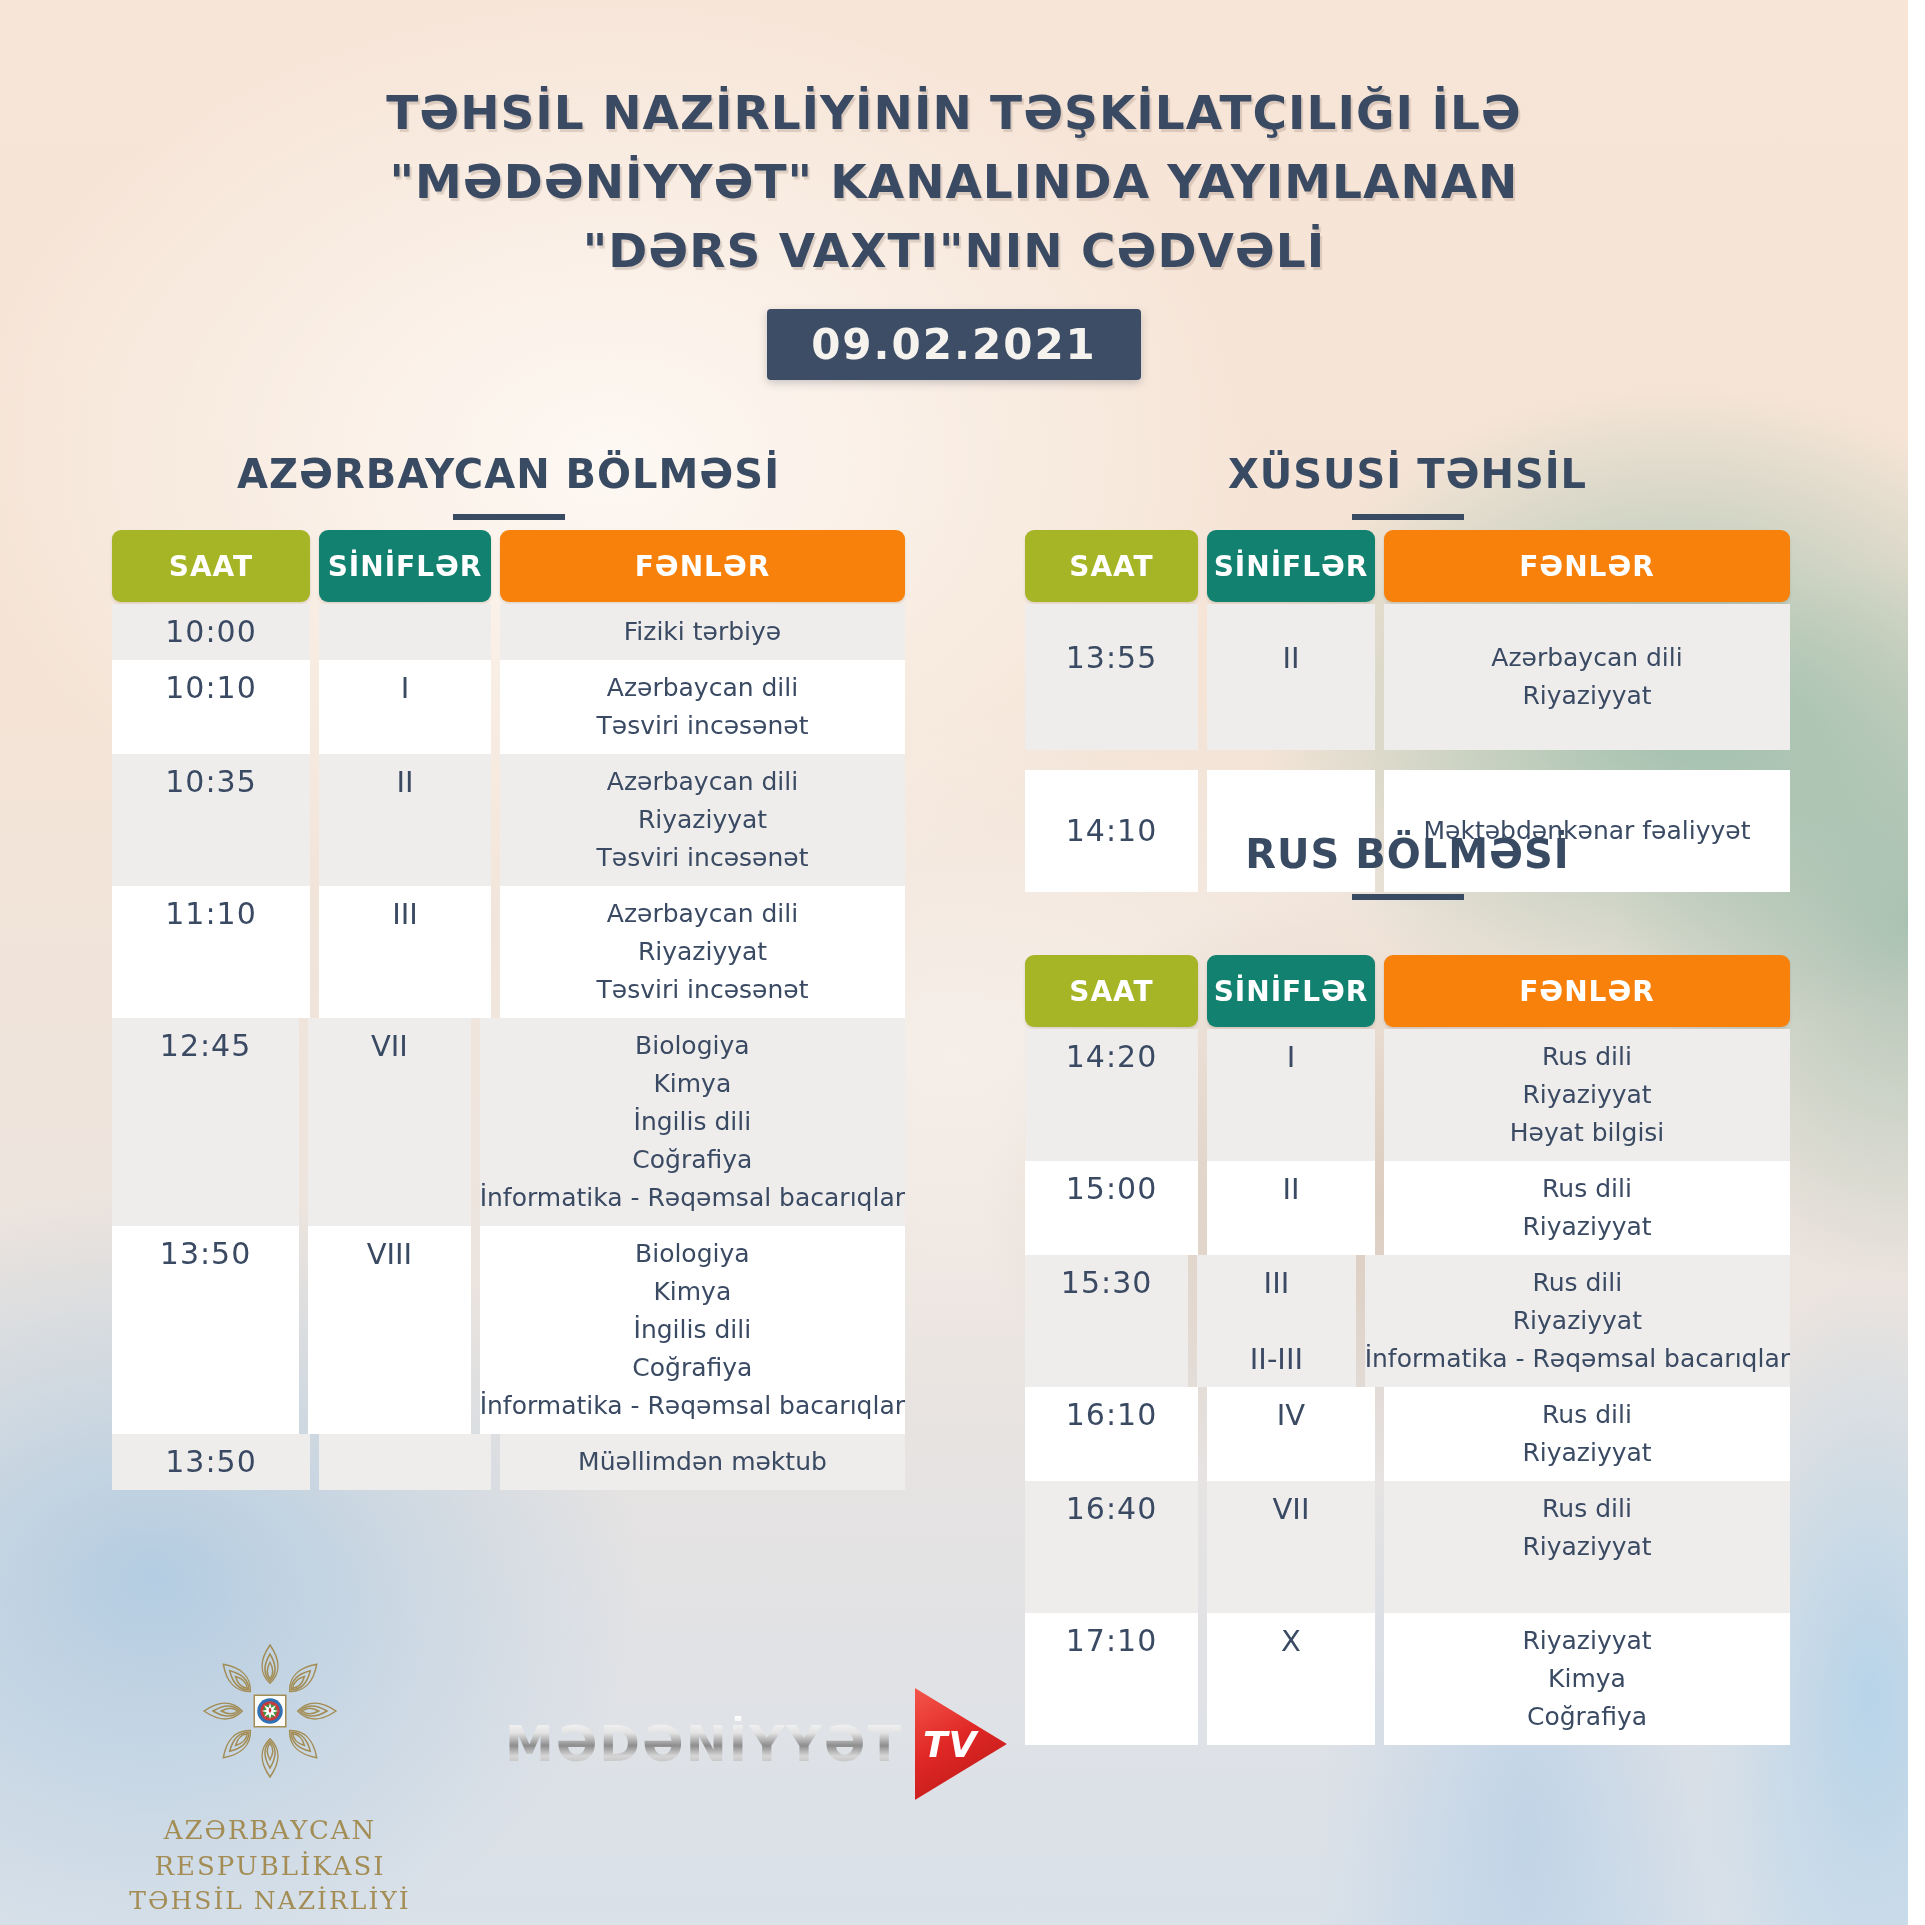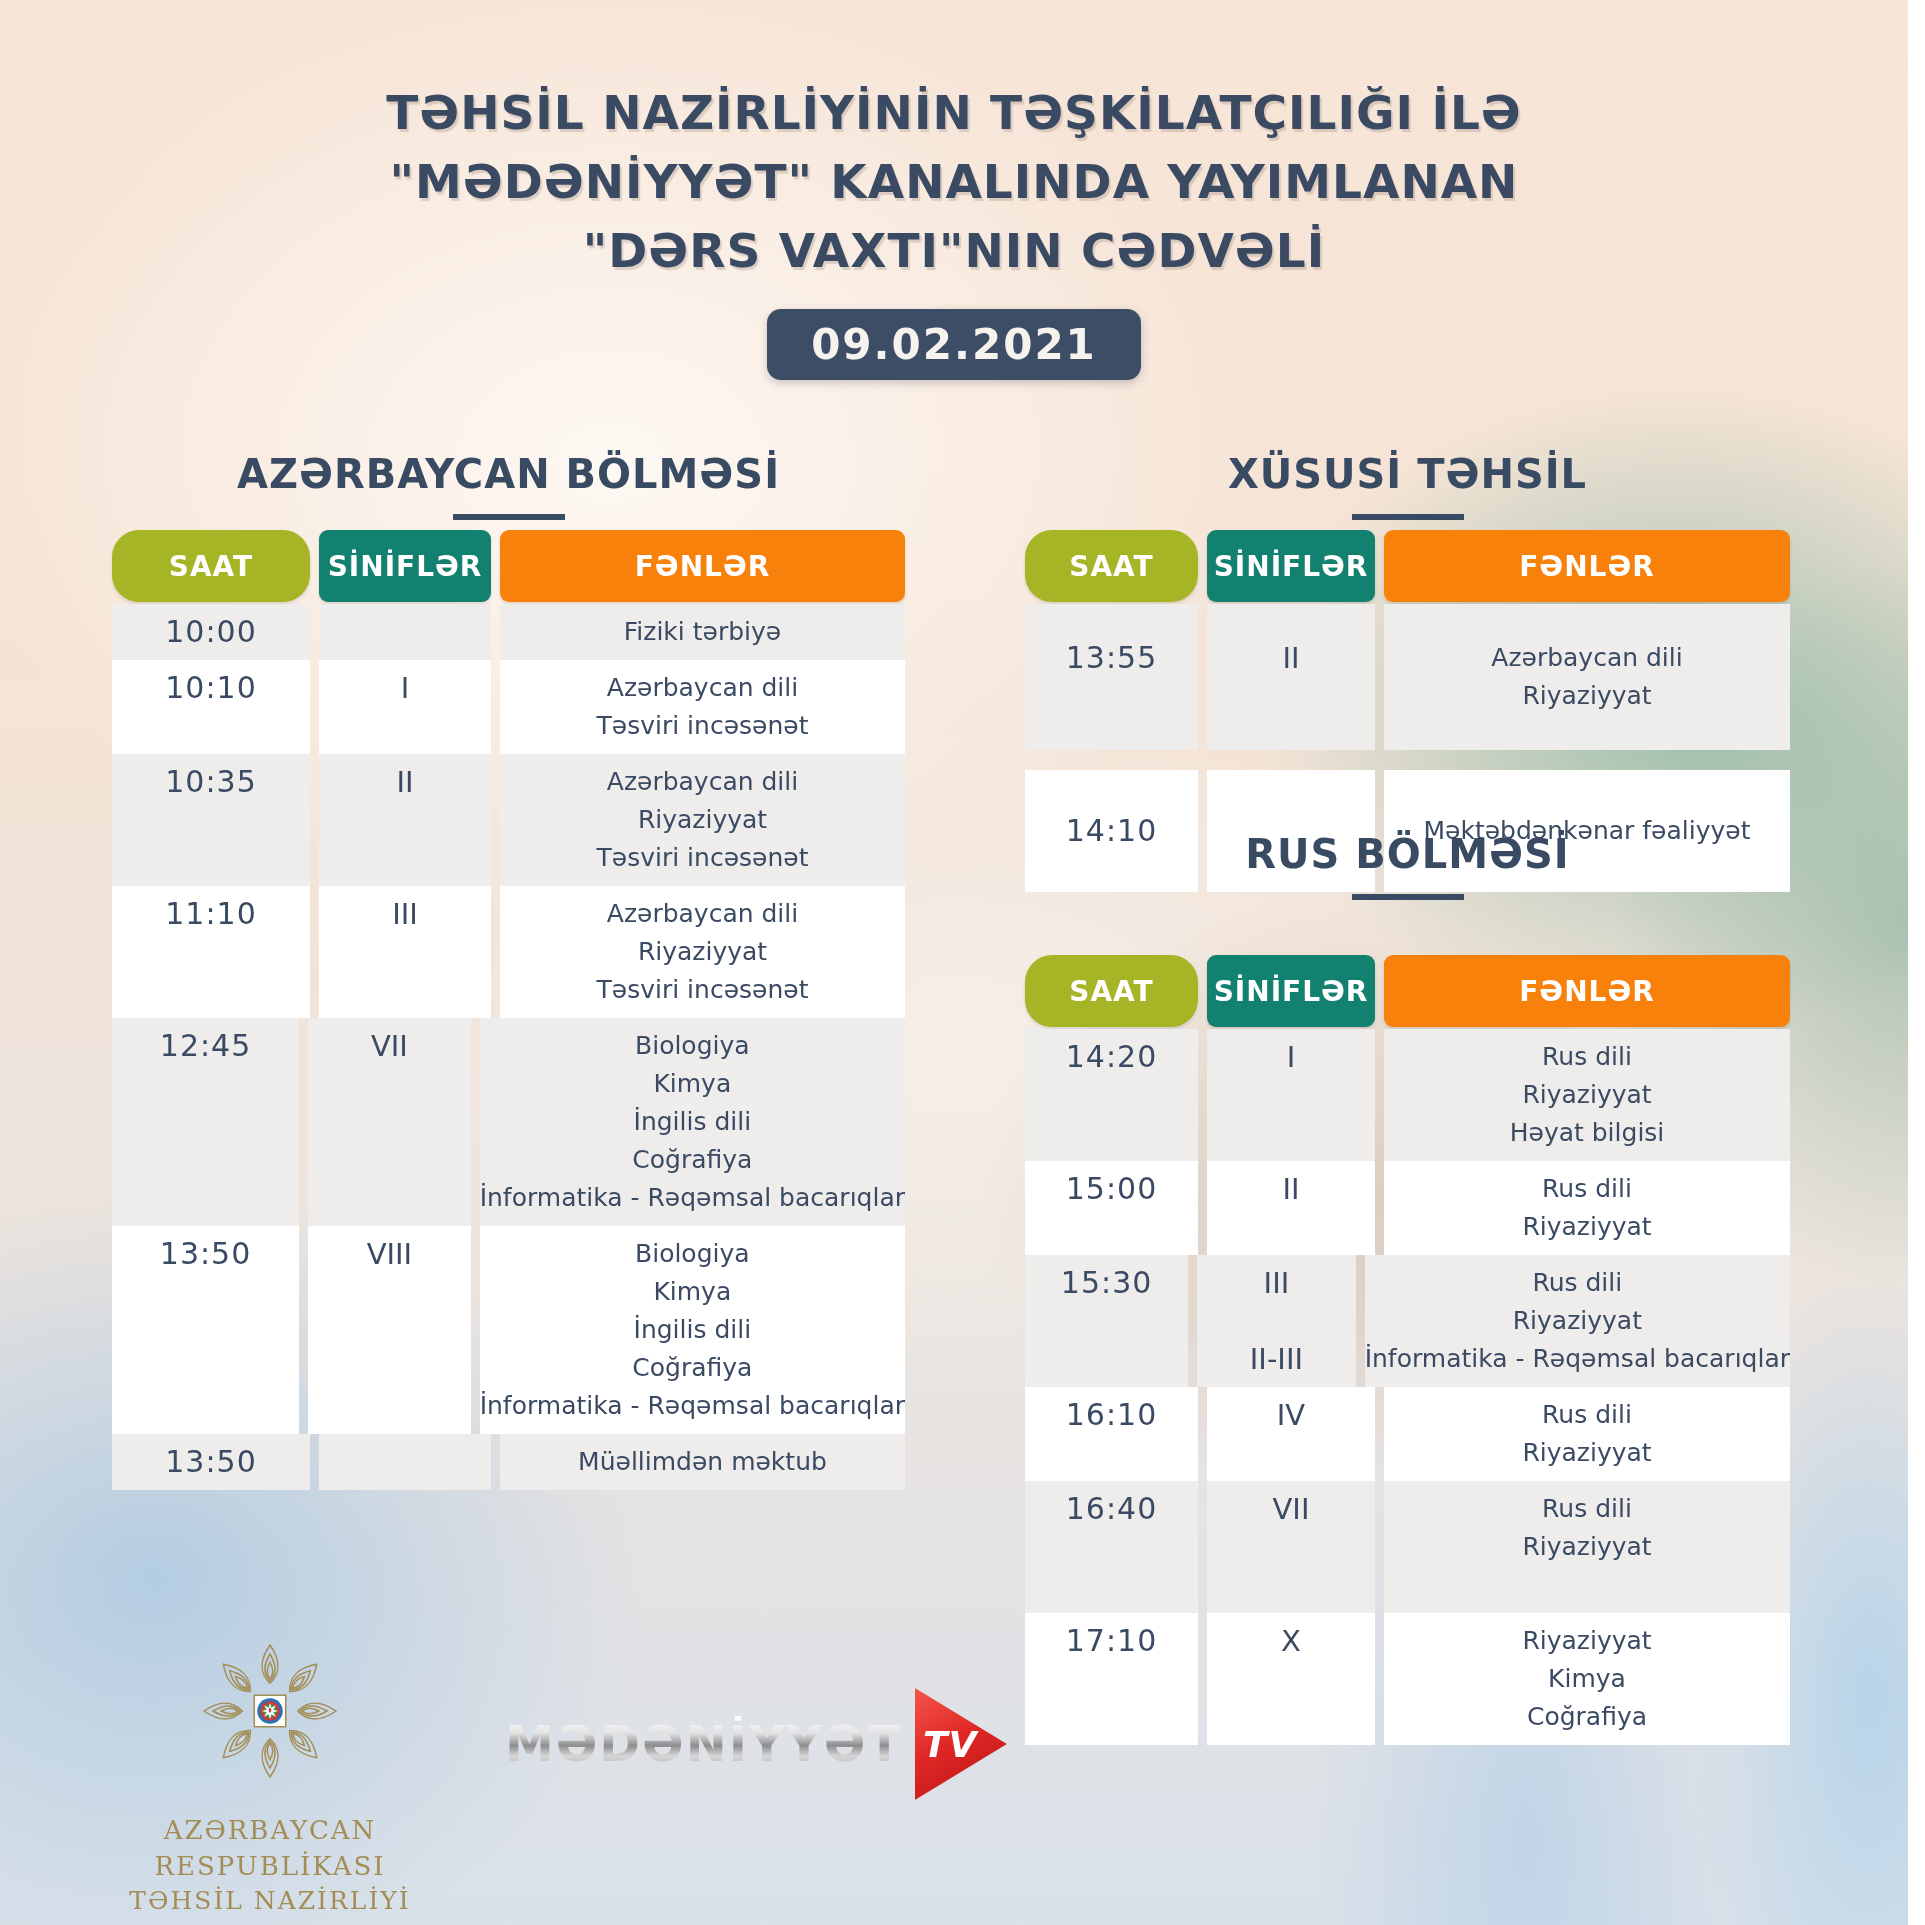--- a/index.html
+++ b/index.html
@@ -19,42 +19,42 @@
   }
   
   .title-block{ position:absolute; top:78px; left:0; width:100%; text-align:center; }
   .title-line{
     font-size:47px; font-weight:bold; color:#3a4a63; line-height:69px; letter-spacing:1px;
     text-shadow:2px 3px 1px rgba(120,95,80,.22);
   }
   .date-badge{
     display:inline-block; margin-top:24px; background:#3d4d66; color:#f6f3ee;
     font-size:42px; font-weight:bold; letter-spacing:2px;
-    padding:11px 44px; border-radius:14px; box-shadow:0 3px 8px rgba(60,60,80,.25);
+    padding:11px 44px; border-radius:4px; box-shadow:0 3px 8px rgba(60,60,80,.25);
   }
   
   .section{ position:absolute; }
   .sec-az{ left:112px; top:448px; width:793px; }
   .sec-xususi{ left:1025px; top:448px; width:765px; }
   .sec-rus{ left:1025px; top:828px; width:765px; }
   .section-title{ font-size:40px; font-weight:bold; color:#394a63; text-align:center; letter-spacing:1px; line-height:52px;}
   .title-underline{ width:112px; height:6px; background:#394a63; margin:14px auto 0; }
   .tbl{ margin-top:10px; }
   .sec-rus .tbl{ margin-top:55px; }
   .trow{ display:flex; gap:9px; }
   .thead{ margin-bottom:2px; }
   .hcell{
     height:72px; border-radius:9px; color:#ffffff; font-weight:bold; font-size:28px;
     display:flex; align-items:center; justify-content:center; letter-spacing:1px;
     box-shadow:0 2px 3px rgba(100,90,80,.18);
   }
   .c-time{ width:198px; } .c-class{ width:172px; } .c-subj{ flex:1; }
   .sec-xususi .c-time, .sec-rus .c-time{ width:173px; }
   .sec-xususi .c-class, .sec-rus .c-class{ width:168px; }
-  .h-saat{ background:#a6b525;border-radius:27px; } .h-sinif{ background:#12816f; } .h-fan{ background:#f7810b; }
+  .h-saat{ background:#a6b525; } .h-sinif{ background:#12816f; } .h-fan{ background:#f7810b; }
   .tcell{ padding:9px 0; text-align:center; }
   .row.gray .tcell{ background:#efedec; }
   .row.white .tcell{ background:#ffffff; }
   .ln{ height:38px; line-height:38px; font-size:25px; color:#3a4a63; white-space:nowrap; }
   .c-time .ln{ font-size:30px; letter-spacing:1px; font-weight:500; }
   .c-class .ln{ font-size:29px; }
   .grp + .grp{ margin-top:20px; }
   .sec-xususi .grp0 .tcell{ padding:35px 0; }
   .sec-xususi .grp1 .tcell{ padding:42px 14px; }
   

